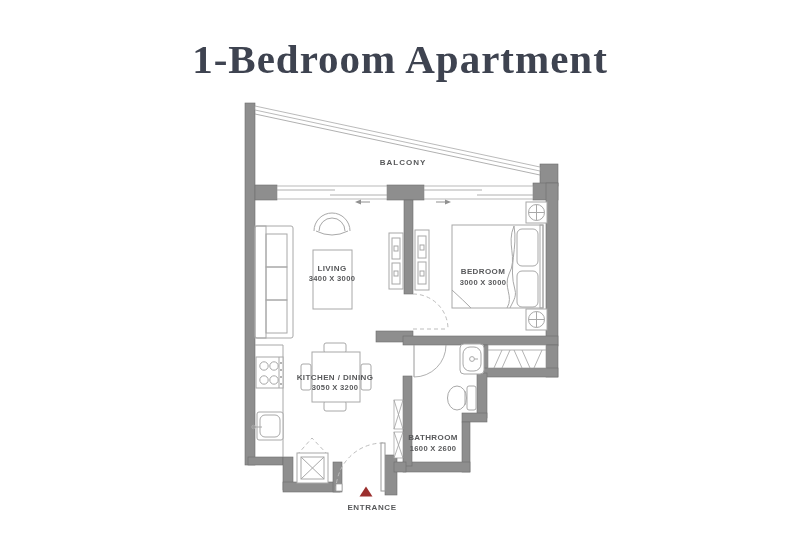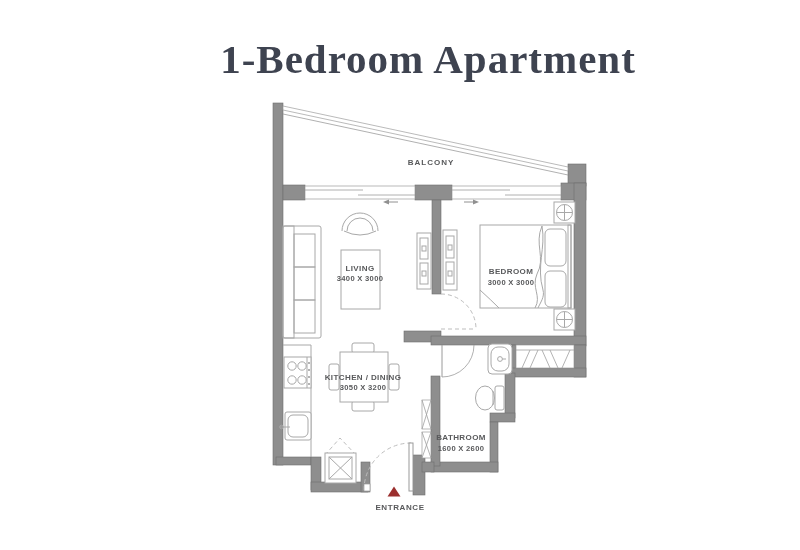--- a/index.html
+++ b/index.html
@@ -1,17 +1,17 @@
 <!DOCTYPE html>
 <html><head>
 <meta charset="utf-8">
 <style>
   html,body{margin:0;padding:0;background:#fff;}
   .stage{position:relative;width:699px;height:550px;background:#ffffff;overflow:hidden;
-         font-family:"Liberation Sans",sans-serif;margin-left:28px;}
+         font-family:"Liberation Sans",sans-serif;}
   svg{display:block;}
   .wall rect, .wall polygon{fill:#8e8e8e;stroke:#6e6e6e;stroke-width:0.6;}
   .furn{fill:#ffffff;stroke:#a8a8a8;stroke-width:1;}
   .furnline{fill:none;stroke:#a8a8a8;stroke-width:1;}
   .thin{fill:none;stroke:#9c9c9c;stroke-width:0.8;}
   .rail{fill:#ffffff;stroke:#9c9c9c;stroke-width:0.7;}
   .dash{fill:none;stroke:#bdbdbd;stroke-width:1;stroke-dasharray:4 3;}
   .doorleaf{fill:#ffffff;stroke:#9a9a9a;stroke-width:1;}
   .hatch{stroke:#a0a0a0;stroke-width:0.8;}
   .arrow{stroke:#909090;stroke-width:1;}

